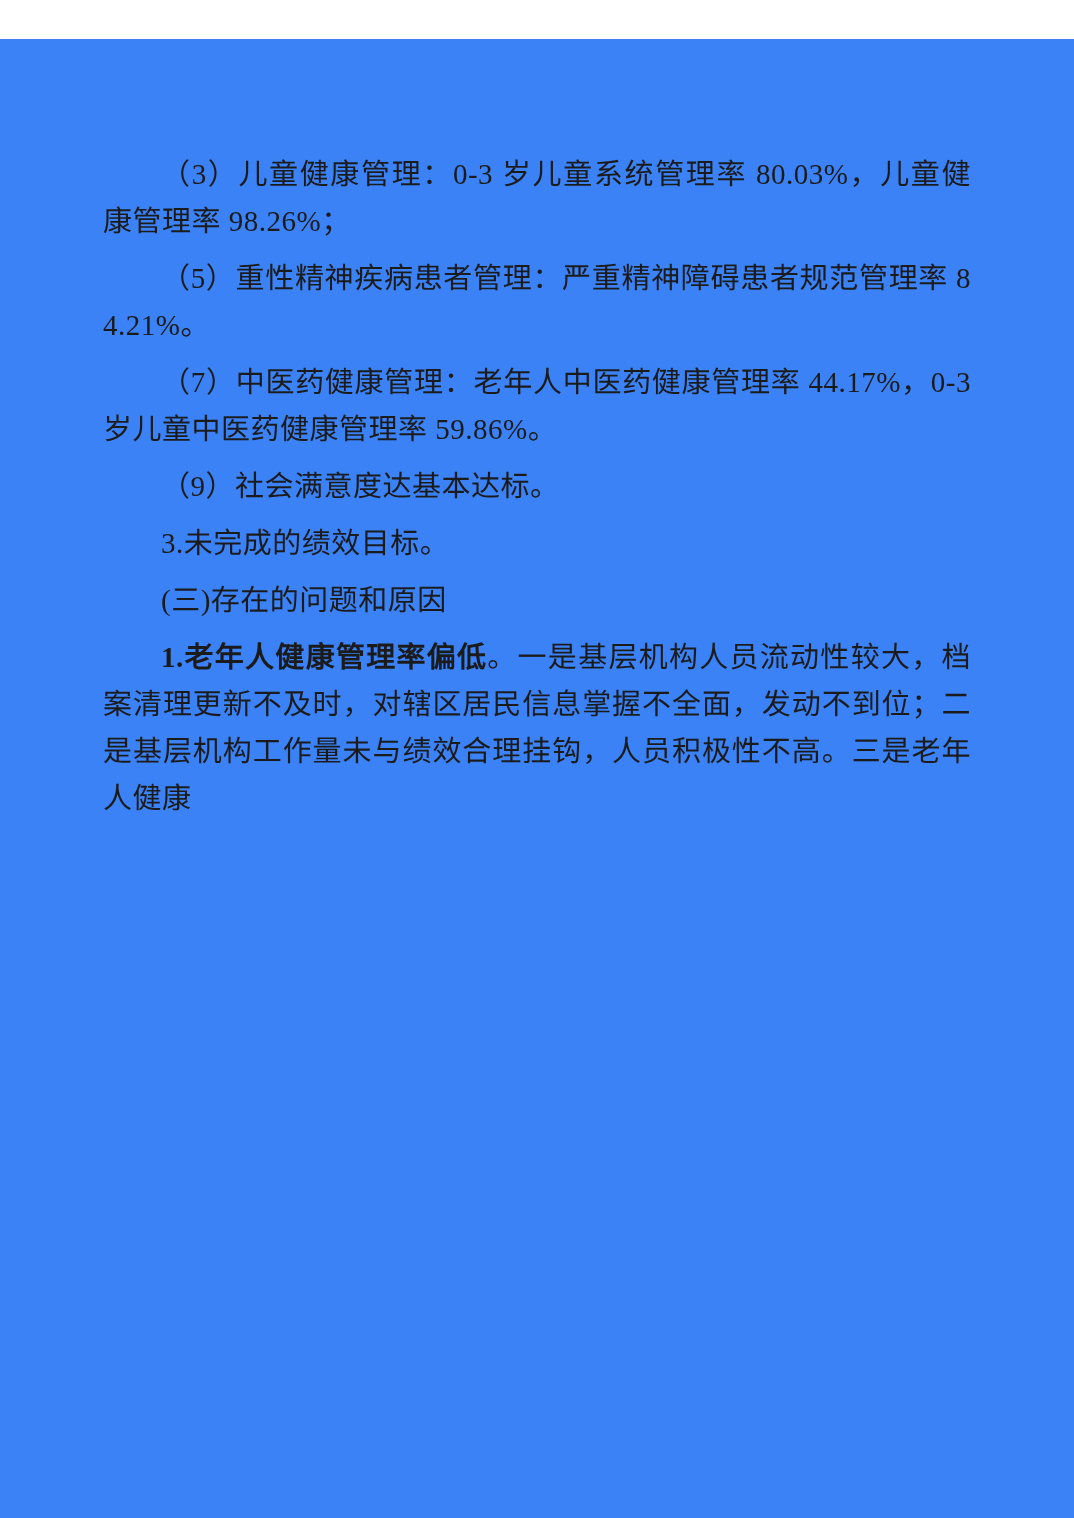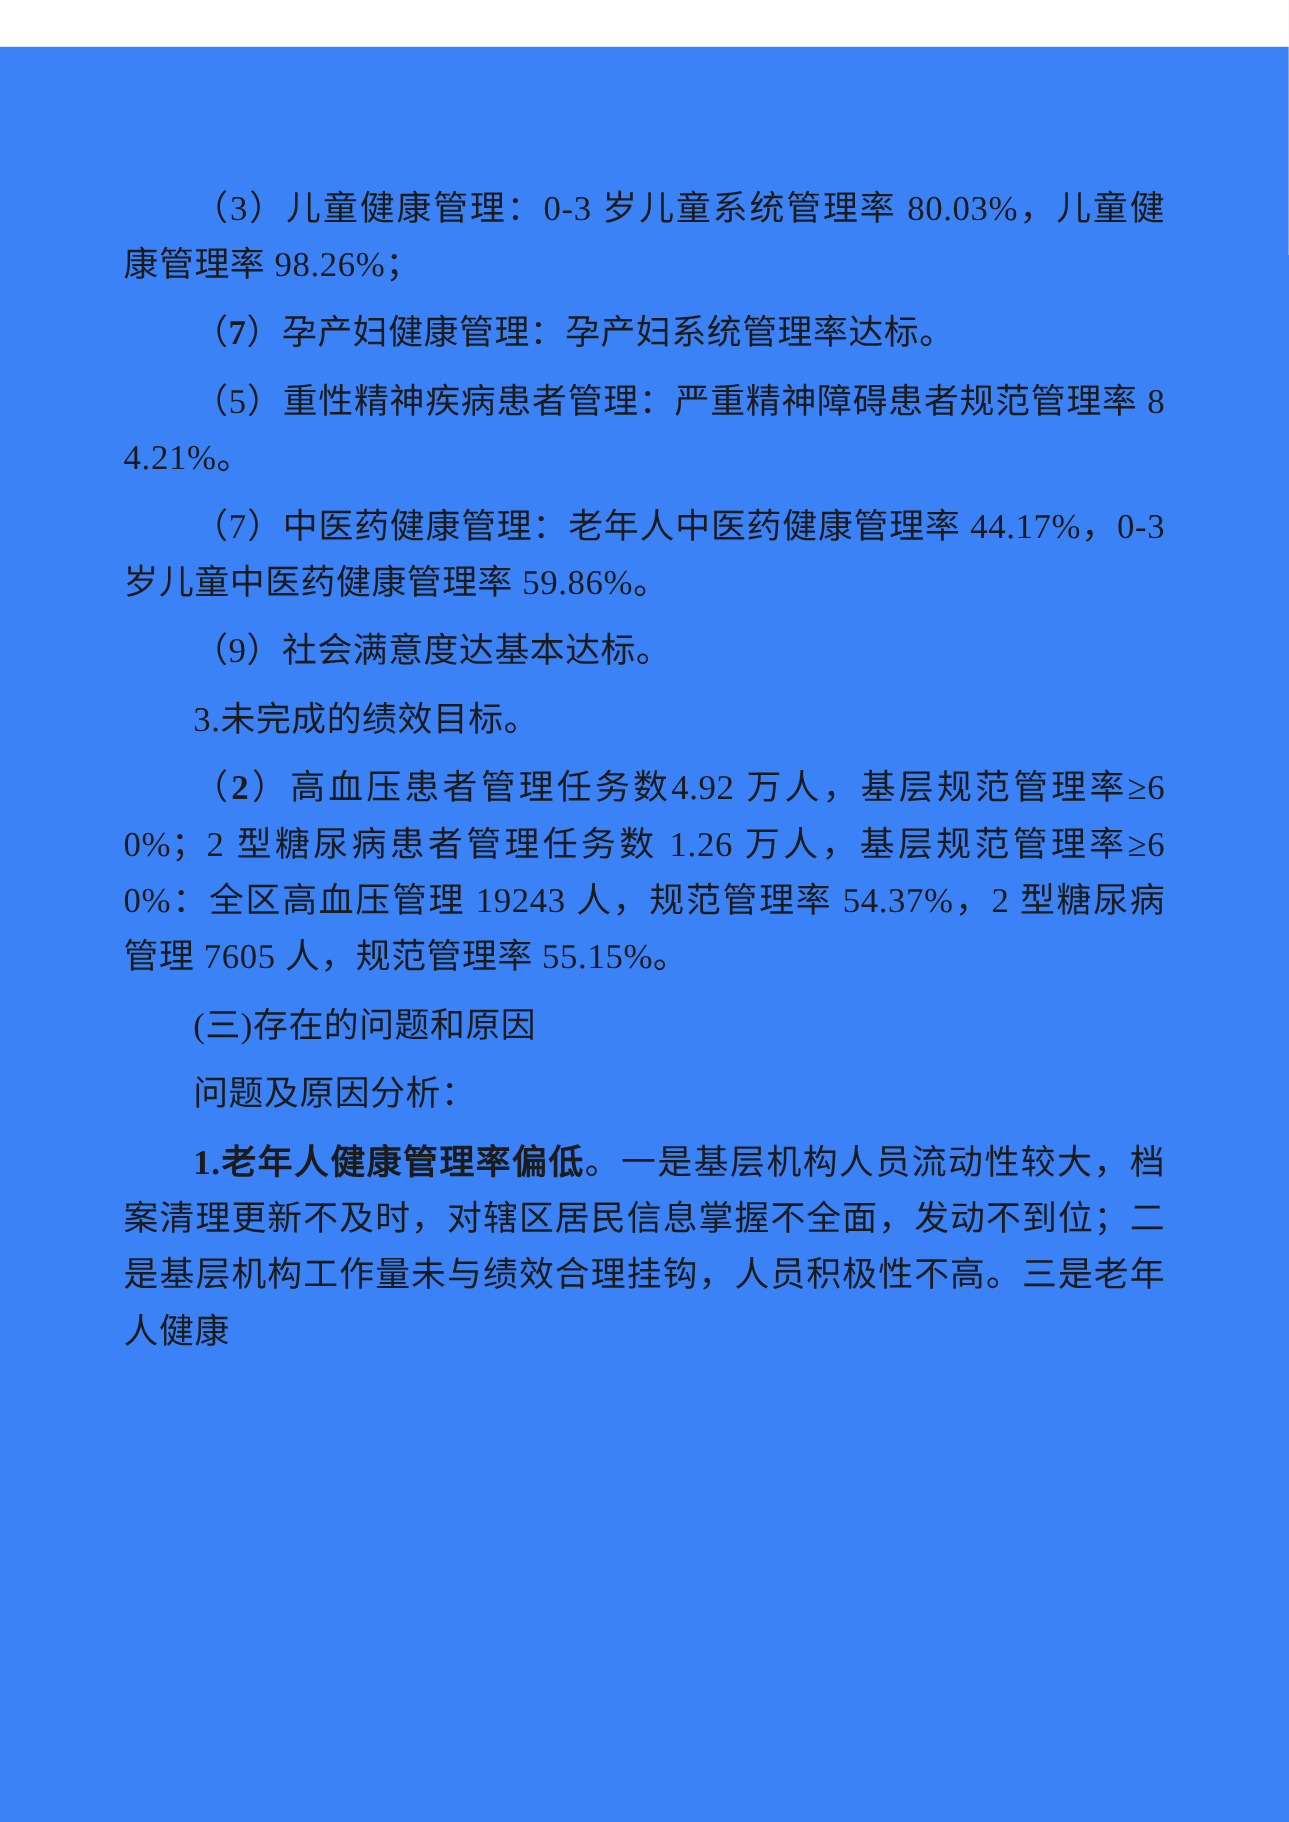--- a/index.html
+++ b/index.html
@@ -36,35 +36,32 @@
   .b { font-weight: bold; }
   .heading { font-weight: normal; }
 </style>
 </head>
 <body>
 
 <div class="page">
 
   <p><span>（3）儿童健康管理：0-3 岁儿童系统管理率 80.03%，儿童健康管理率 98.26%；</span></p>
 
-  <p><span>（</span><span class="b">7</span><span>）孕产妇健康管理：孕产妇系统管理率达标。</span></p>
 
   <p><span>（5）重性精神疾病患者管理：严重精神障碍患者规范管理率 84.21%。</span></p>
 
 
   <p><span>（7）中医药健康管理：老年人中医药健康管理率 44.17%，0-3 岁儿童中医药健康管理率 59.86%。</span></p>
 
 
   <p><span>（9）社会满意度达基本达标。</span></p>
 
   <p><span>3.未完成的绩效目标。</span></p>
 
 
-  <p><span>（</span><span class="b">2</span><span>）高血压患者管理任务数4.92 万人，基层规范管理率≥60%；2 型糖尿病患者管理任务数 1.26 万人，基层规范管理率≥60%：全区高血压管理 19243 人，规范管理率 54.37%，2 型糖尿病管理 7605 人，规范管理率 55.15%。</span></p>
 
   <p class="heading"><span>(三)存在的问题和原因</span></p>
 
 
-  <p><span>问题及原因分析：</span></p>
 
   <p><span class="b">1.老年人健康管理率偏低</span><span>。一是基层机构人员流动性较大，档案清理更新不及时，对辖区居民信息掌握不全面，发动不到位；二是基层机构工作量未与绩效合理挂钩，人员积极性不高。三是老年人健康</span></p>
 
 </div>
 
 </body></html>

